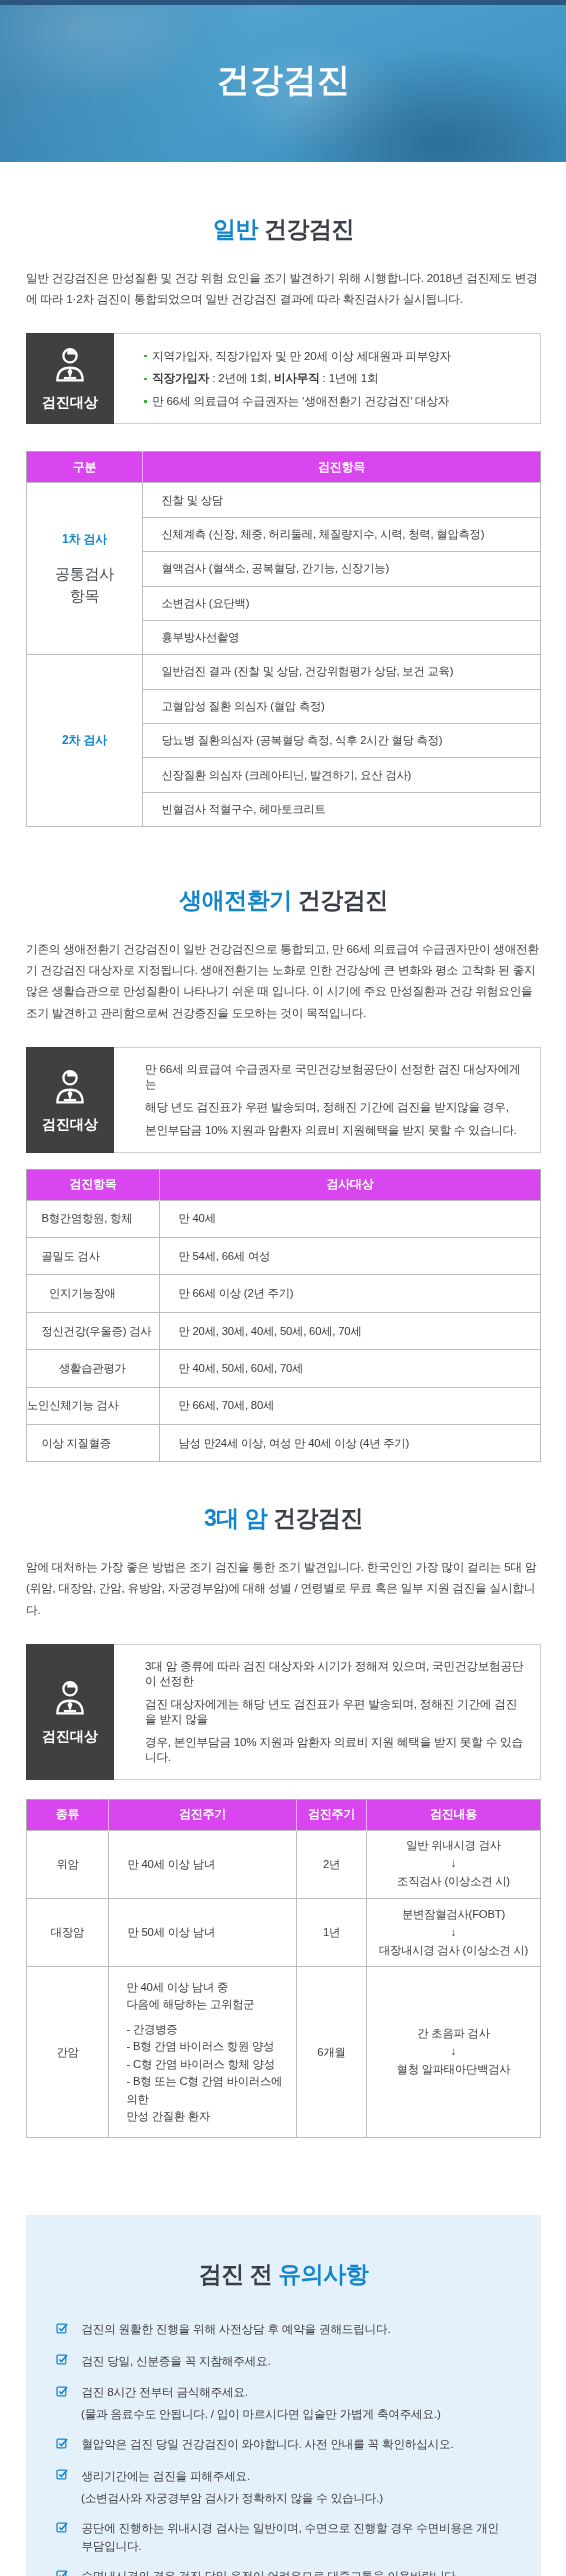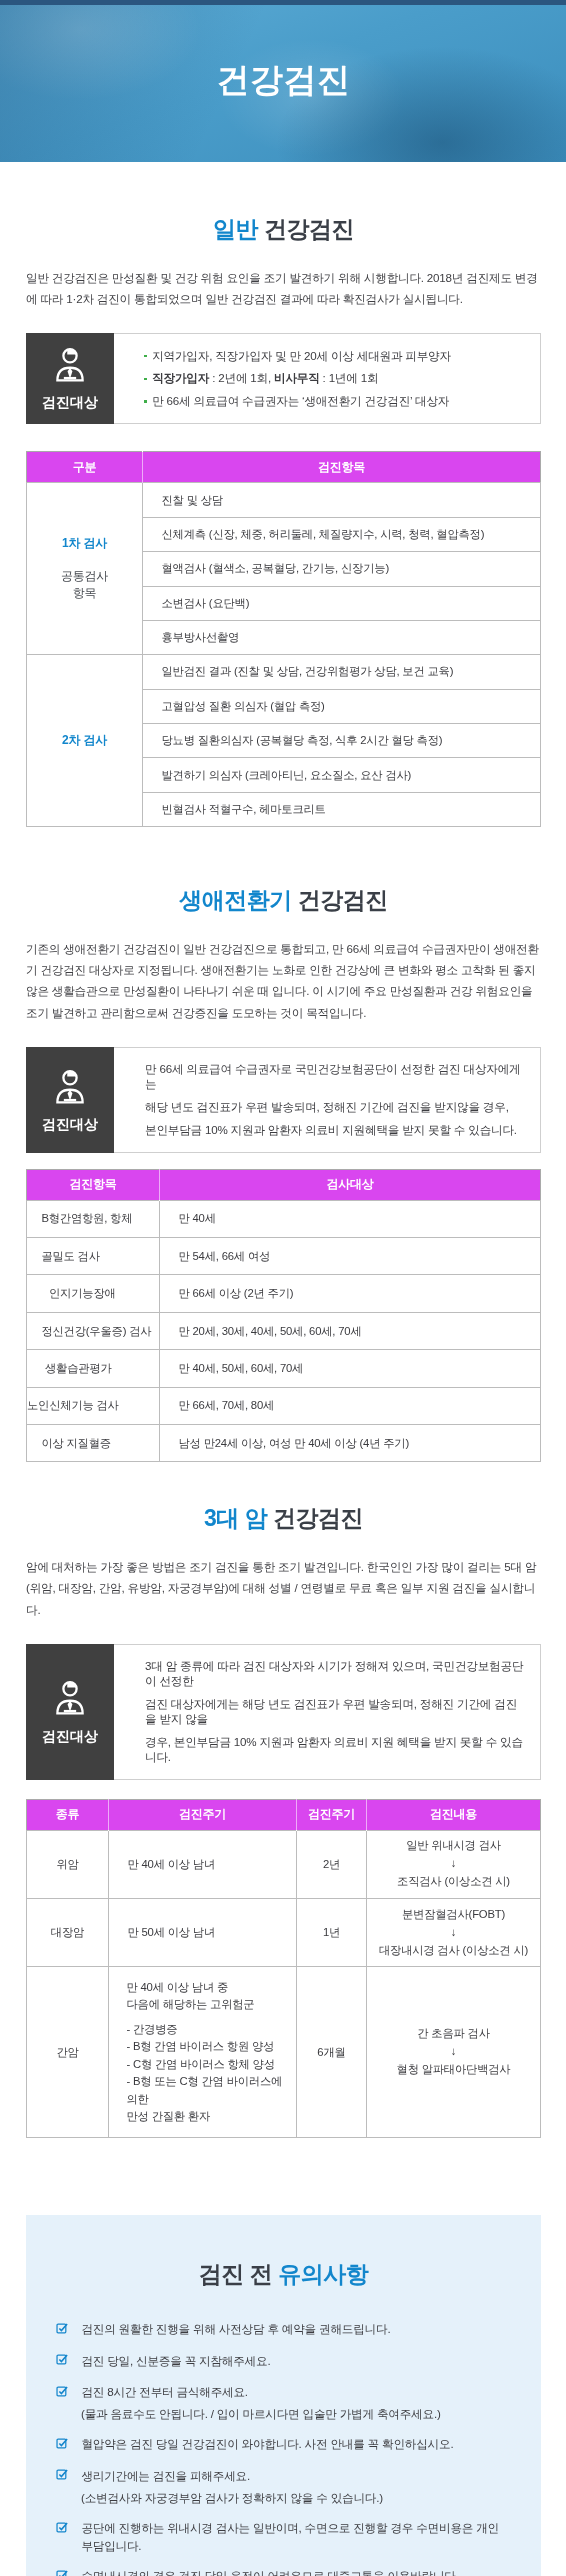--- a/index.html
+++ b/index.html
@@ -41,21 +41,21 @@
   
   table.tbl{width:515px;margin:26px auto 0;border-collapse:collapse;border:0.5px solid #a9a9a9;}
   table.tbl th{background:#d946ef;color:#fff;font-size:12px;font-weight:bold;height:28px;
     border:none;}
   table.tbl th + th{border-left:0.5px solid rgba(255,255,255,.55);}
   table.tbl td{border:0.5px solid #bcbcbc;font-size:11.3px;color:#3b3b3f;vertical-align:middle;}
   .td-left{text-align:left;padding:5.2px 7.2px 5.2px 18.5px;}
   .td-center{text-align:center;padding:5.2px 4.1px;}
   .grp-cell{text-align:center;}
   .grp-primary{color:#1286cc;font-weight:bold;font-size:12px;}
-  .grp-secondary{color:#44484e;font-size:12px;white-space:pre-line;line-height:1.45;margin-top:15.5px;}
+  .grp-secondary{color:#44484e;font-size:15px;white-space:pre-line;line-height:1.45;margin-top:15.5px;}
   #table1{margin-top:27px;}
   #table1 td.item{height:23px;}
   #table2{margin-top:15.5px;}
   #table2 td{height:26px;}
   #table3{margin-top:18.5px;}
   #table3 td{height:auto;}
   #table3 .r-std td{height:57px;margin-left:16px;}
   .flowcell{display:flex;flex-direction:column;align-items:center;gap:2.1px;line-height:1.4;}
   .arrow{font-size:11.3px;color:#3b3b3f;}
   .liver-target{padding:11.3px 7.2px 11.3px 17.5px;text-align:left;}
@@ -142,21 +142,21 @@
       </td>
       <td class="td-left item">일반검진 결과 (진찰 및 상담, 건강위험평가 상담, 보건 교육)</td>
     </tr>
     <tr>
         <td class="td-left item">고혈압성 질환 의심자 (혈압 측정)</td>
       </tr>
     <tr>
         <td class="td-left item">당뇨병 질환의심자 (공복혈당 측정, 식후 2시간 혈당 측정)</td>
       </tr>
     <tr>
-        <td class="td-left item">발견하기 의심자 (크레아티닌, 요소질소, 요산 검사)</td>
+        <td class="td-left item">신장질환 의심자 (크레아티닌, 발견하기, 요산 검사)</td>
       </tr>
     <tr>
         <td class="td-left item">빈혈검사 적혈구수, 헤마토크리트</td>
       </tr>
   </tbody>
 </table>
 
 <div class="sec-title mt-s2">
   <span class="accent">생애전환기</span><span class="dark"> 건강검진</span>
 </div>
@@ -204,21 +204,21 @@
       </tr>
     <tr>
         <td class="td-left" style="padding-left:22px">인지기능장애</td>
         <td class="td-left">만 66세 이상 (2년 주기)</td>
       </tr>
     <tr>
         <td class="td-left" style="padding-left:14.4px">정신건강(우울증) 검사</td>
         <td class="td-left">만 20세, 30세, 40세, 50세, 60세, 70세</td>
       </tr>
     <tr>
-        <td class="td-left" style="padding-left:18px">생활습관평가</td>
+        <td class="td-left" style="padding-left:32px">생활습관평가</td>
         <td class="td-left">만 40세, 50세, 60세, 70세</td>
       </tr>
     <tr>
         <td class="td-left" style="padding-left:0">노인신체기능 검사</td>
         <td class="td-left">만 66세, 70세, 80세</td>
       </tr>
     <tr>
         <td class="td-left" style="padding-left:14.4px">이상 지질혈증</td>
         <td class="td-left">남성 만24세 이상, 여성 만 40세 이상 (4년 주기)</td>
       </tr>

